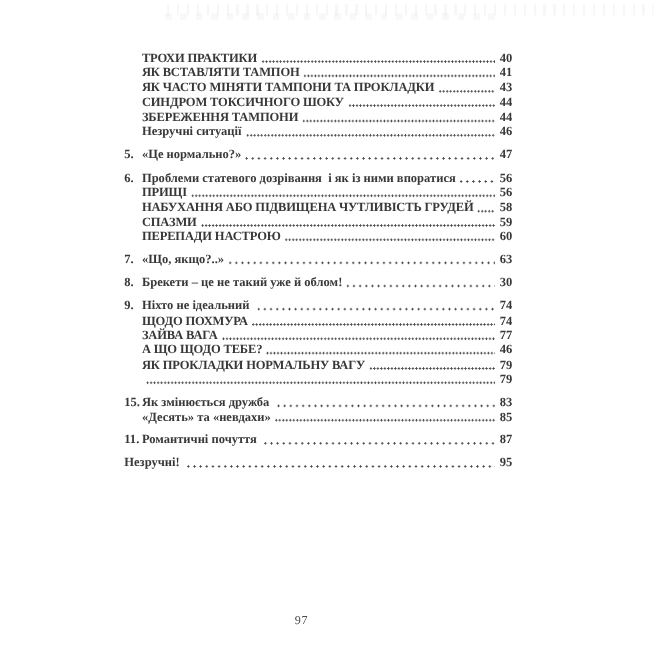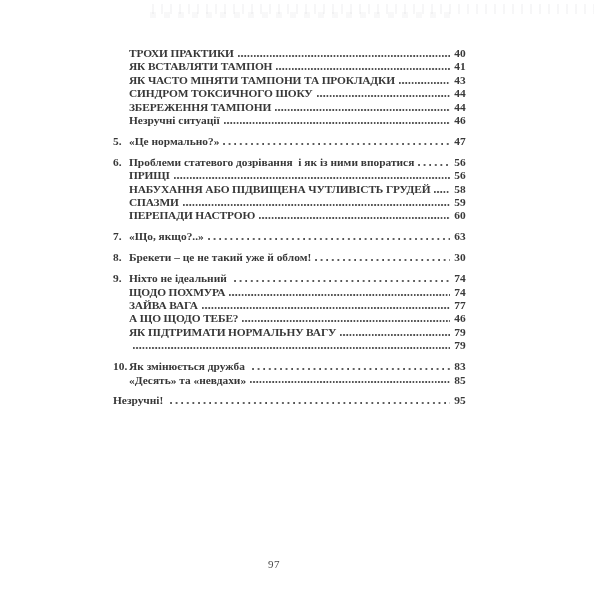--- a/index.html
+++ b/index.html
@@ -215,45 +215,51 @@
           <span class="pg">77</span>
         </div>
         <div class="row">
           <span class="spacer"></span>
           <span class="title caps">А ЩО ЩОДО ТЕБЕ?</span>
           <span class="leader dense"></span>
           <span class="pg">46</span>
         </div>
         <div class="row">
           <span class="spacer"></span>
-          <span class="title caps">ЯК ПІДТРИМАТИ НОРМАЛЬНУ ВАГУ</span>
+          <span class="title caps">ЯК ПРОКЛАДКИ НОРМАЛЬНУ ВАГУ</span>
           <span class="leader dense"></span>
           <span class="pg">79</span>
         </div>
         <div class="row">
           <span class="spacer"></span>
           <span class="leader dense"></span>
           <span class="pg">79</span>
         </div>
       </div>
       <div class="block">
         <div class="row">
-          <span class="num">10.</span>
+          <span class="num">15.</span>
           <span class="title">Як змінюється дружба </span>
           <span class="leader sparse"></span>
           <span class="pg">83</span>
         </div>
         <div class="row">
           <span class="spacer"></span>
           <span class="title">«Десять» та «невдахи»</span>
           <span class="leader dense"></span>
           <span class="pg">85</span>
         </div>
       </div>
       <div class="block">
+        <div class="row">
+          <span class="num">11.</span>
+          <span class="title">Романтичні почуття </span>
+          <span class="leader sparse"></span>
+          <span class="pg">87</span>
+        </div>
       </div>
       <div class="block">
         <div class="row">
           <span class="title">Незручні! </span>
           <span class="leader sparse"></span>
           <span class="pg">95</span>
         </div>
       </div>
     </div>
   <div class="footer">97</div>

